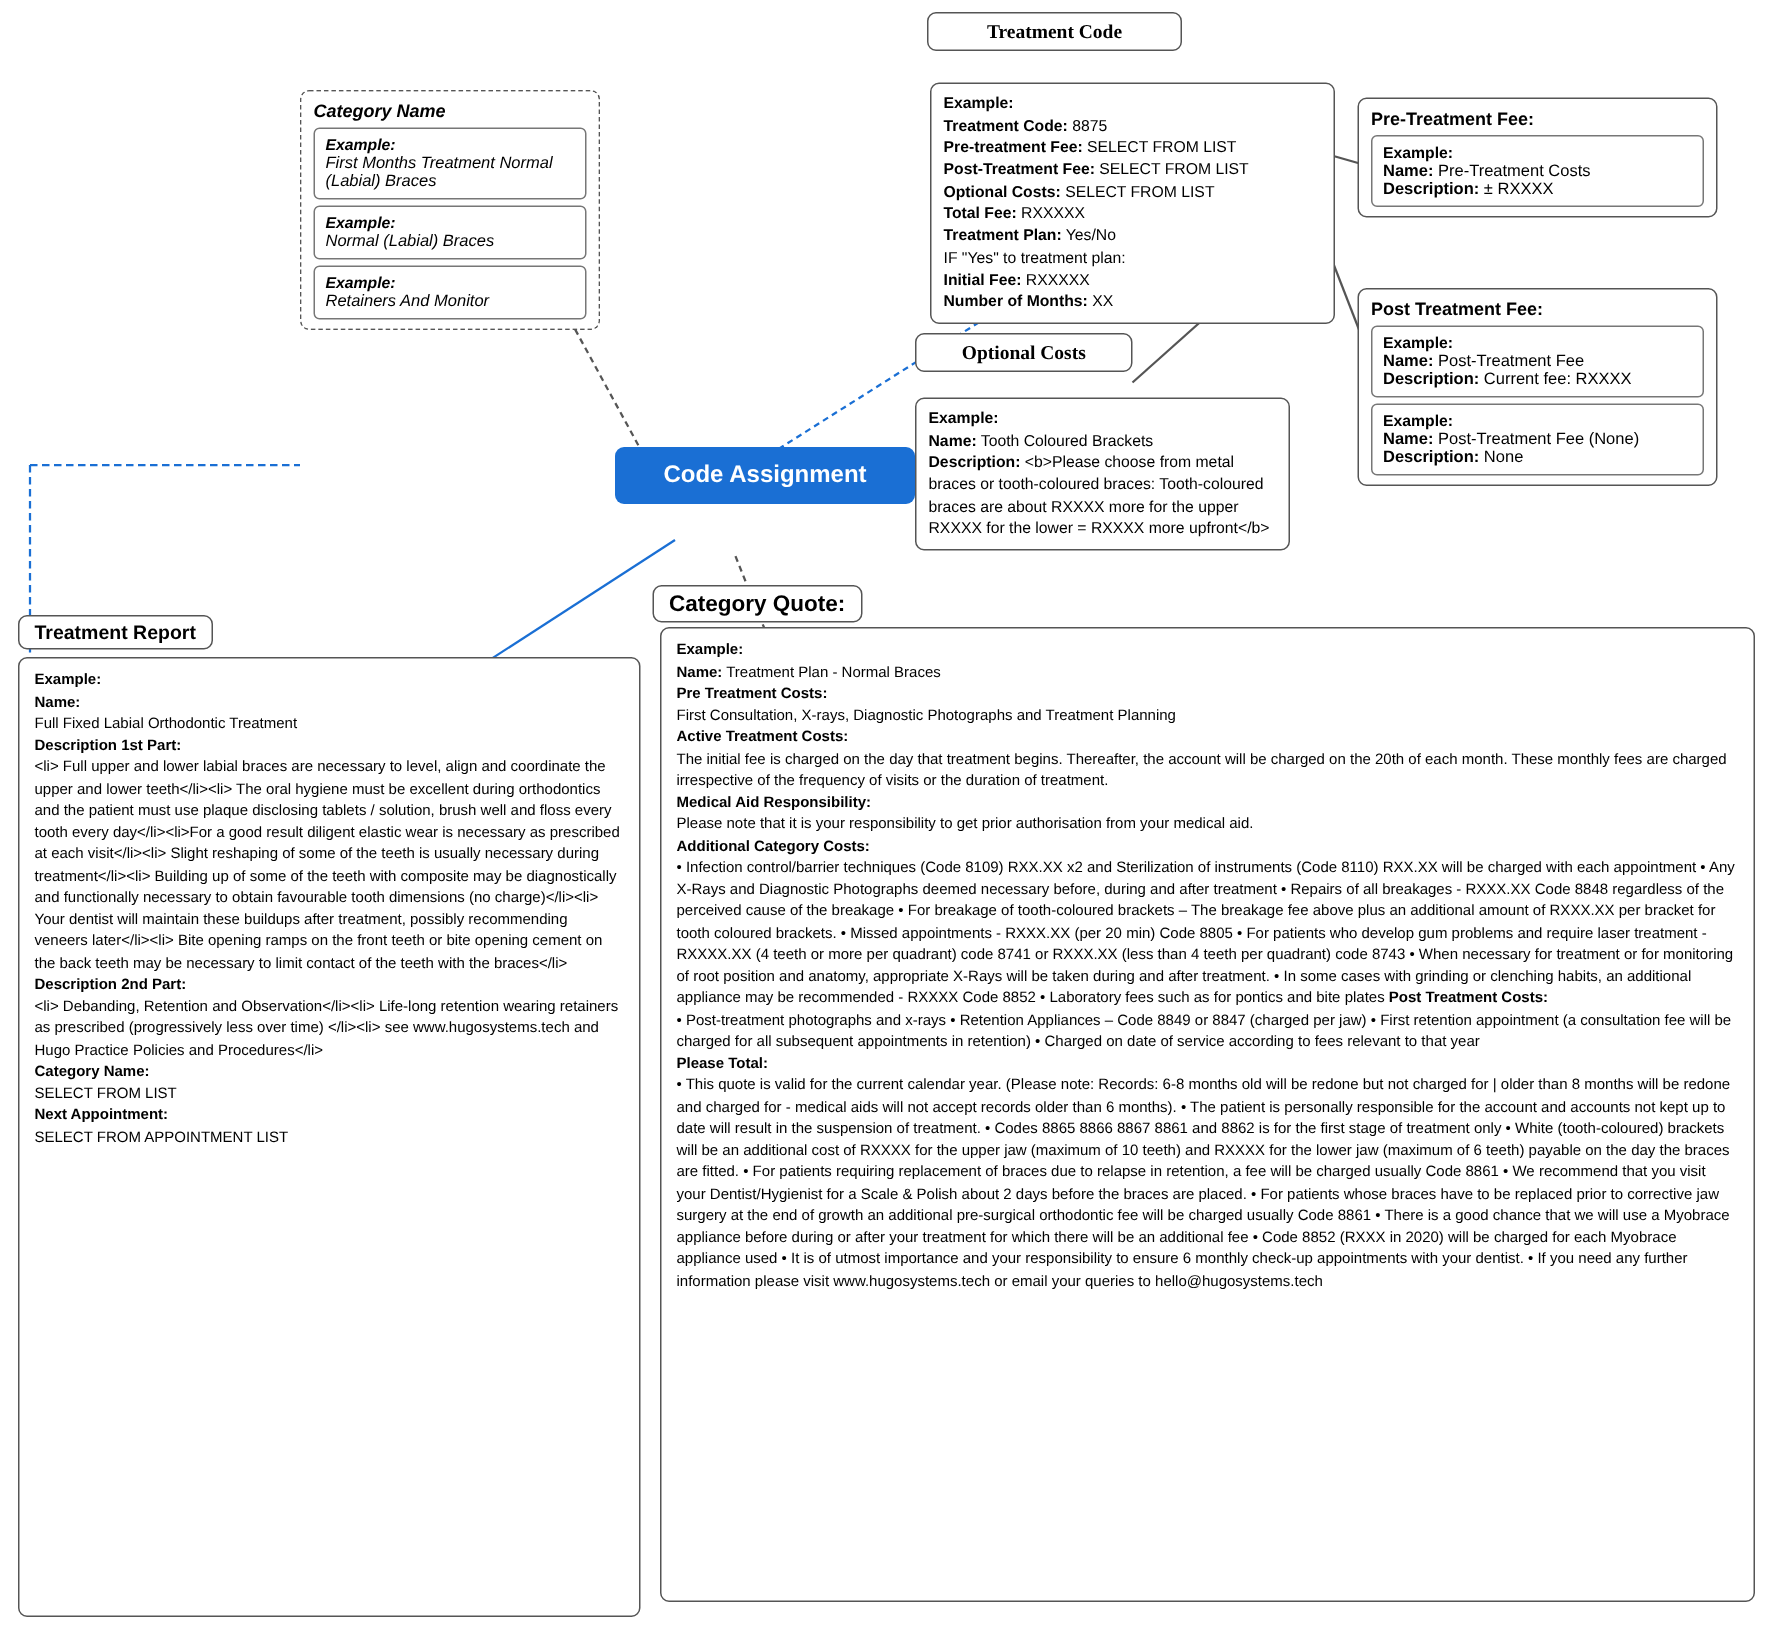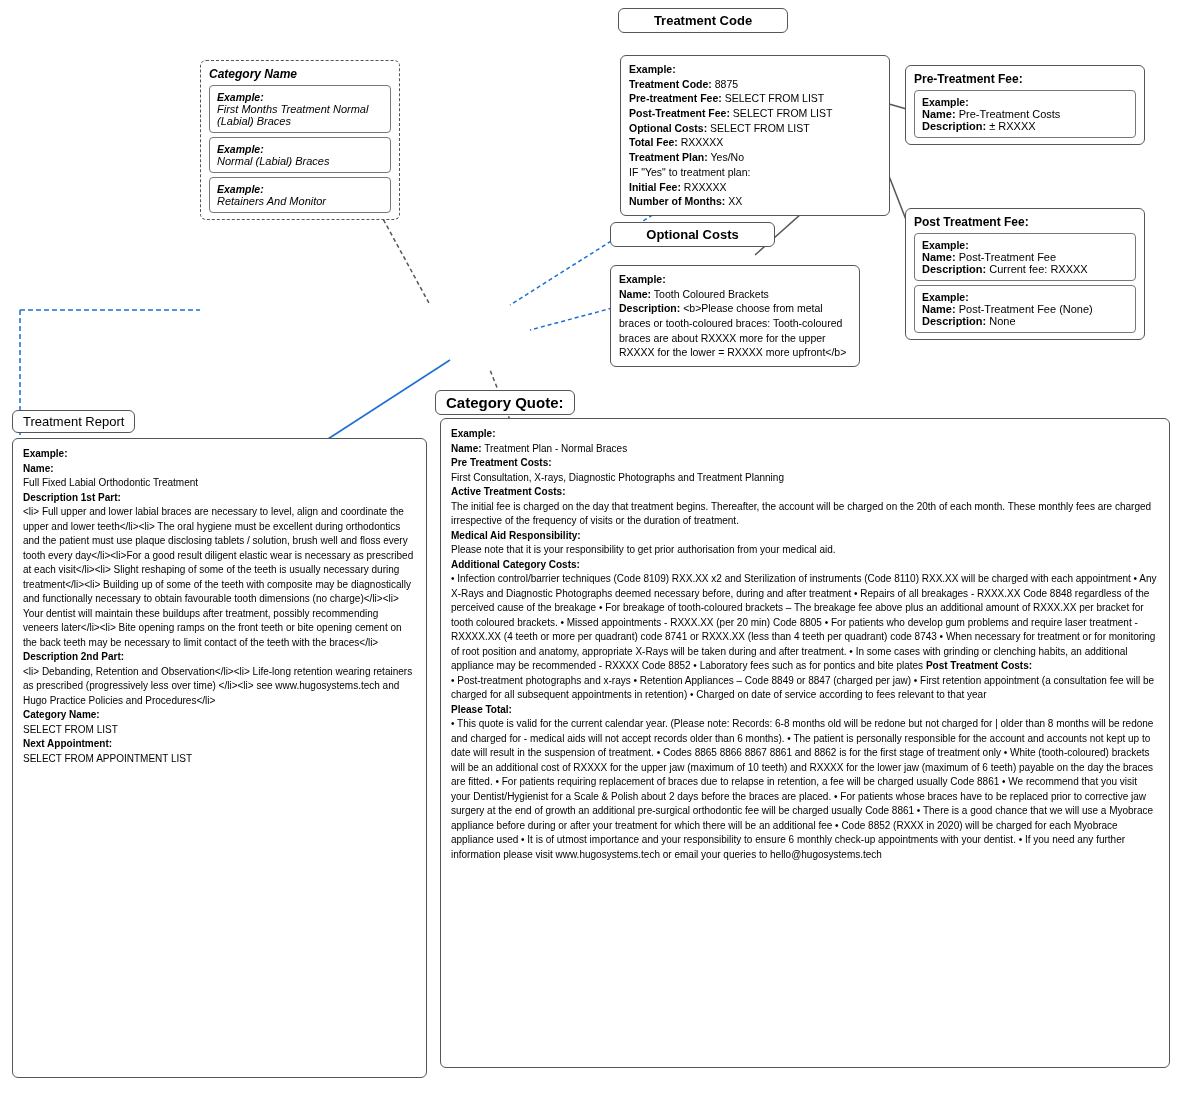--- a/index.html
+++ b/index.html
@@ -57,20 +57,21 @@
     
     .treatment-code-header {
       position: absolute;
       border: 1.5px solid #555;
       border-radius: 6px;
       background: #fff;
       padding: 4px 10px;
       font-weight: bold;
       font-size: 13px;
       text-align: center;
+      font-family: Liberation Serif, serif;
     }
     .inner-box {
       border: 1px solid #777;
       border-radius: 4px;
       background: #fff;
       padding: 5px 7px;
       margin-top: 4px;
     }
     
     .connectors {
@@ -143,55 +144,58 @@
       <b>Post-Treatment Fee:</b> SELECT FROM LIST<br>
       <b>Optional Costs:</b> SELECT FROM LIST<br>
       <b>Total Fee:</b> RXXXXX<br>
       <b>Treatment Plan:</b> Yes/No<br>
       IF "Yes" to treatment plan:<br>
       <b>Initial Fee:</b> RXXXXX<br>
       <b>Number of Months:</b> XX
     </div>
   </div>
 
-  <div class="treatment-code-header" style="left:610px; top:222px; width:165px;">
+  <div class="treatment-code-header" style="left:610px; top:222px; width:145px;">
     <span>Optional Costs</span>
   </div>
 
   <div class="box" style="left:610px; top:265px; width:250px;">
     <div class="box-content">
       <b>Example:</b><br>
       <b>Name:</b> Tooth Coloured Brackets<br>
       <b>Description:</b> &lt;b&gt;Please choose from metal braces or tooth-coloured braces: Tooth-coloured braces are about RXXXX more for the upper RXXXX for the lower = RXXXX more upfront&lt;/b&gt;
     </div>
   </div>
 
   <div class="box" style="left:905px; top:65px; width:240px;">
     <div class="box-title">Pre-Treatment Fee:</div>
     <div class="inner-box">
       <div style="font-weight:bold;font-size:10.5px;">Example:</div>
       <b>Name:</b> Pre-Treatment Costs<br>
       <b>Description:</b> ± RXXXX
     </div>
   </div>
 
-  <div class="box" style="left:905px; top:208px; width:240px;">
+  <div class="box" style="left:905px; top:192px; width:240px;">
     <div class="box-title">Post Treatment Fee:</div>
     <div class="inner-box">
       <div style="font-weight:bold;font-size:10.5px;">Example:</div>
       <b>Name:</b> Post-Treatment Fee<br>
       <b>Description:</b> Current fee: RXXXX
     </div>
     <div class="inner-box">
       <div style="font-weight:bold;font-size:10.5px;">Example:</div>
       <b>Name:</b> Post-Treatment Fee (None)<br>
       <b>Description:</b> None
     </div>
   </div>
 
+  <div class="center-btn" style="left:410px; top:298px; width:200px;">
+    <span>Code Assignment</span>
+  </div>
 
   <div style="position:absolute; left:435px; top:390px; font-weight:bold; font-size:15px; border:1.5px solid #555; border-radius:6px; padding:3px 10px; background:#fff;">
     <span>Category Quote:</span>
   </div>
 
   <div class="large-box" style="left:440px; top:418px; width:730px; height:650px; overflow-y:auto; font-size:10px; line-height:1.45;">
     <div>
       <b>Example:</b><br>
       <b>Name:</b> Treatment Plan - Normal Braces<br>
       <b>Pre Treatment Costs:</b><br>
@@ -201,21 +205,21 @@
       <b>Medical Aid Responsibility:</b><br>
       Please note that it is your responsibility to get prior authorisation from your medical aid.<br>
       <b>Additional Category Costs:</b><br>
       • Infection control/barrier techniques (Code 8109) RXX.XX x2 and Sterilization of instruments (Code 8110) RXX.XX will be charged with each appointment • Any X-Rays and Diagnostic Photographs deemed necessary before, during and after treatment • Repairs of all breakages - RXXX.XX Code 8848 regardless of the perceived cause of the breakage • For breakage of tooth-coloured brackets – The breakage fee above plus an additional amount of RXXX.XX per bracket for tooth coloured brackets. • Missed appointments - RXXX.XX (per 20 min) Code 8805 • For patients who develop gum problems and require laser treatment - RXXXX.XX (4 teeth or more per quadrant) code 8741 or RXXX.XX (less than 4 teeth per quadrant) code 8743 • When necessary for treatment or for monitoring of root position and anatomy, appropriate X-Rays will be taken during and after treatment. • In some cases with grinding or clenching habits, an additional appliance may be recommended - RXXXX Code 8852 • Laboratory fees such as for pontics and bite plates <b>Post Treatment Costs:</b><br>
       • Post-treatment photographs and x-rays • Retention Appliances – Code 8849 or 8847 (charged per jaw) • First retention appointment (a consultation fee will be charged for all subsequent appointments in retention) • Charged on date of service according to fees relevant to that year<br>
       <b>Please Total:</b><br>
       • This quote is valid for the current calendar year. (Please note: Records: 6-8 months old will be redone but not charged for | older than 8 months will be redone and charged for - medical aids will not accept records older than 6 months). • The patient is personally responsible for the account and accounts not kept up to date will result in the suspension of treatment. • Codes 8865 8866 8867 8861 and 8862 is for the first stage of treatment only • White (tooth-coloured) brackets will be an additional cost of RXXXX for the upper jaw (maximum of 10 teeth) and RXXXX for the lower jaw (maximum of 6 teeth) payable on the day the braces are fitted. • For patients requiring replacement of braces due to relapse in retention, a fee will be charged usually Code 8861 • We recommend that you visit your Dentist/Hygienist for a Scale &amp; Polish about 2 days before the braces are placed. • For patients whose braces have to be replaced prior to corrective jaw surgery at the end of growth an additional pre-surgical orthodontic fee will be charged usually Code 8861 • There is a good chance that we will use a Myobrace appliance before during or after your treatment for which there will be an additional fee • Code 8852 (RXXX in 2020) will be charged for each Myobrace appliance used • It is of utmost importance and your responsibility to ensure 6 monthly check-up appointments with your dentist. • If you need any further information please visit www.hugosystems.tech or email your queries to hello@hugosystems.tech
     </div>
   </div>
 
-  <div style="position:absolute; left:12px; top:410px; font-weight:normal; font-size:13px; border:1.5px solid #555; border-radius:6px; padding:3px 10px; background:#fff;">
+  <div style="position:absolute; left:12px; top:410px; font-weight:bold; font-size:13px; border:1.5px solid #555; border-radius:6px; padding:3px 10px; background:#fff;">
     <span>Treatment Report</span>
   </div>
 
   <div class="large-box" style="left:12px; top:438px; width:415px; height:640px; overflow-y:auto; font-size:10px; line-height:1.45;">
     <div>
       <b>Example:</b><br>
       <b>Name:</b><br>
       Full Fixed Labial Orthodontic Treatment<br>
       <b>Description 1st Part:</b><br>
       &lt;li&gt; Full upper and lower labial braces are necessary to level, align and coordinate the upper and lower teeth&lt;/li&gt;&lt;li&gt; The oral hygiene must be excellent during orthodontics and the patient must use plaque disclosing tablets / solution, brush well and floss every tooth every day&lt;/li&gt;&lt;li&gt;For a good result diligent elastic wear is necessary as prescribed at each visit&lt;/li&gt;&lt;li&gt; Slight reshaping of some of the teeth is usually necessary during treatment&lt;/li&gt;&lt;li&gt; Building up of some of the teeth with composite may be diagnostically and functionally necessary to obtain favourable tooth dimensions (no charge)&lt;/li&gt;&lt;li&gt; Your dentist will maintain these buildups after treatment, possibly recommending veneers later&lt;/li&gt;&lt;li&gt; Bite opening ramps on the front teeth or bite opening cement on the back teeth may be necessary to limit contact of the teeth with the braces&lt;/li&gt;<br>

